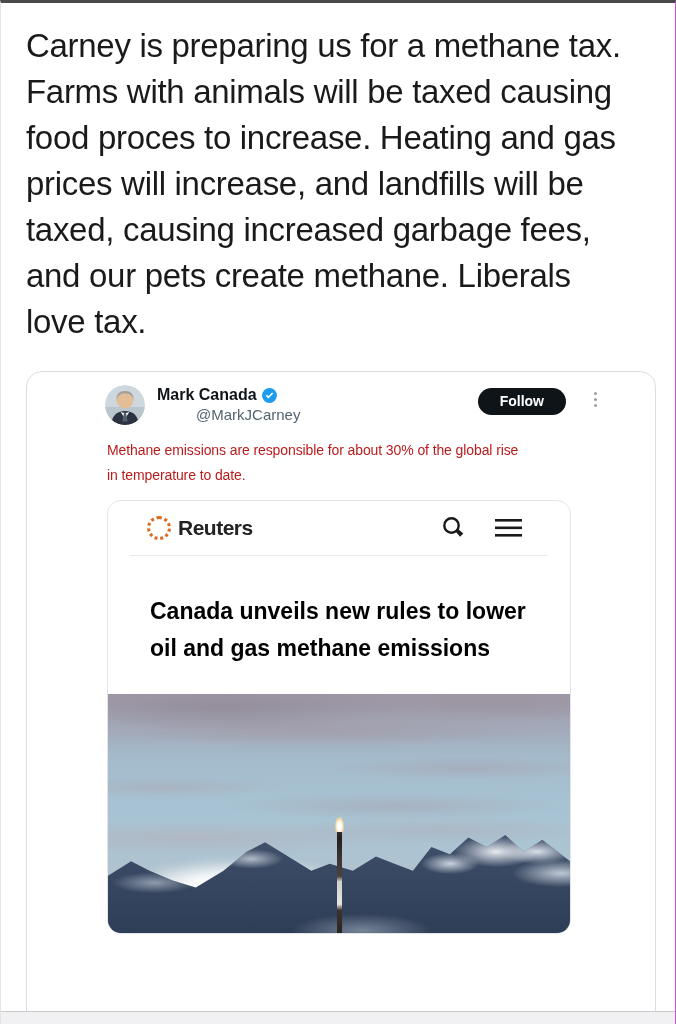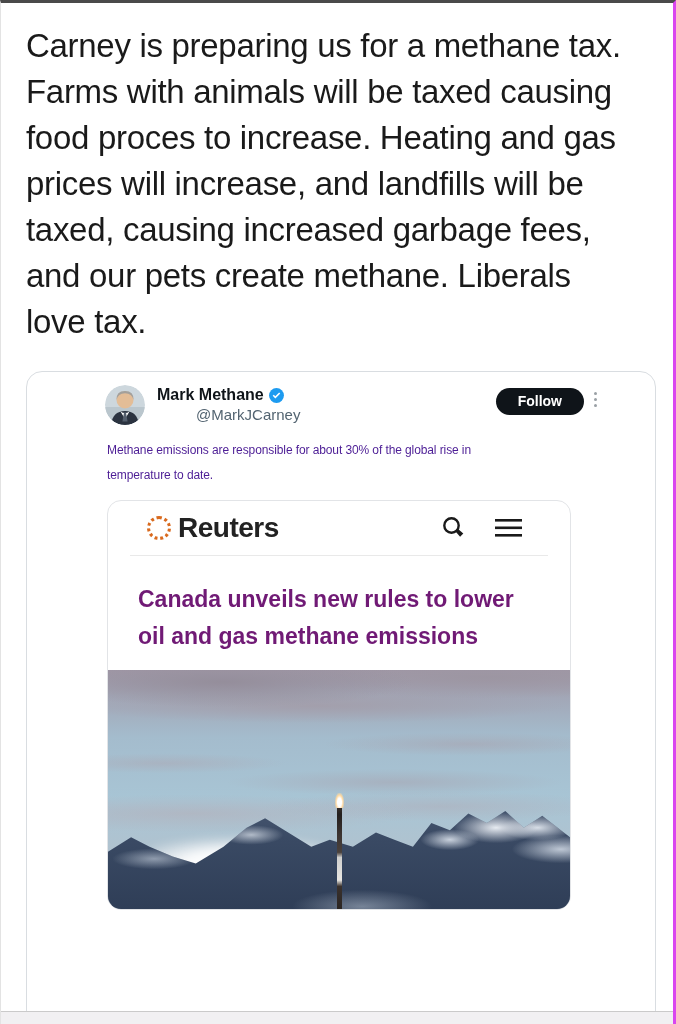--- a/index.html
+++ b/index.html
@@ -7,21 +7,21 @@
 
   .frame {
     position:relative;
     width:676px; height:1024px;
     margin:0 auto;
     background:#ffffff;
     font-family:"Liberation Sans", sans-serif;
     overflow:hidden;
     border-top:3px solid #4a4a4a;
     border-left:1px solid #e3e3e3;
-    border-right:3px solid #d946ef;
+    border-right:1px solid #d946ef;
   }
 
   
   .commentary {
     position:absolute; top:20px; left:25px; width:604px;
     font-size:33px; line-height:46px; letter-spacing:-0.3px;
     color:#1a1a1a;
   }
 
   
@@ -39,36 +39,36 @@
     width:40px; height:40px; border-radius:50%;
     overflow:hidden; flex:0 0 40px; margin-left:-2px;
     cursor:pointer;
   }
   .names { margin-left:12px; line-height:1.25; }
   .name-row { display:flex; align-items:center; gap:4px; }
   .author-name { font-size:16px; font-weight:bold; color:#0f1419; cursor:pointer; }
   .verified { width:17px; height:17px; display:inline-block; }
   .handle { font-size:15px; color:#536471; margin-top:1px;margin-left:39px; }
 
-  .header-right { margin-left:auto; display:flex; align-items:flex-start; gap:10px; padding-top:3px; }
+  .header-right { margin-left:auto; display:flex; align-items:flex-start; gap:28px; padding-top:3px; }
   .follow-btn {
     background:#0f1419; color:#ffffff;
     font-family:"Liberation Sans", sans-serif;
     font-size:14px; font-weight:bold;
     border:none; border-radius:9999px;
     padding:5px 22px; height:27px; line-height:17px;
     cursor:pointer;
   }
   .more-dots { display:flex; flex-direction:column; gap:3px; padding-top:4px; cursor:pointer; }
   .more-dots i { width:3px; height:3px; border-radius:50%; background:#9aa0a5; }
 
   .tweet-text { margin-top:13px; max-width:424px; }
   .tweet-text p {
     margin:0 0 25px 0;
-    font-size:12px; line-height:25px; color:#4c1d95; letter-spacing:-0.1px;
+    font-size:14px; line-height:25px; color:#b91c1c; letter-spacing:-0.1px;
   }
   .tweet-text p:last-child { margin-bottom:0; }
 
   
   .reuters-card {
     margin-top:12px;
     width:464px;
     border:1px solid #e2e4e7;
     border-radius:14px;
     overflow:hidden;
@@ -79,32 +79,32 @@
     height:54px;
     display:flex; align-items:center;
     padding:0 48px 0 39px;
   }
   .reuters-logo { display:flex; align-items:center; gap:7px; cursor:pointer; }
   .reuters-dots {
     width:24px; height:24px; border-radius:50%;
     border:3px dotted #d96a1e;
     display:inline-block;
   }
-  .reuters-name { font-size:28px; font-weight:bold; color:#222222; letter-spacing:-0.5px; }
+  .reuters-name { font-size:21px; font-weight:bold; color:#222222; letter-spacing:-0.5px; }
   .reuters-icons { margin-left:auto; display:flex; align-items:center; gap:28px; }
   .icon-btn { background:none; border:none; padding:0; cursor:pointer; line-height:0; }
 
   .reuters-divider { height:1px; background:#e9e9e9; margin:0 22px; }
 
   .headline {
-    font-size:23px; font-weight:bold; color:#701a75;
+    font-size:23px; font-weight:bold; color:#000000;
     line-height:37px;
     padding:25px 26px 15px 30px;
     max-width:440px;
-    margin:0;
+    margin:12px;
   }
 
   
   .photo {
     position:relative; width:100%; height:239px; overflow:hidden;
     background:
       radial-gradient(ellipse 55% 14% at 25% 5%, rgba(148,141,154,0.95), rgba(148,141,154,0) 75%),
       radial-gradient(ellipse 62% 12% at 82% 3%, rgba(156,149,161,0.92), rgba(156,149,161,0) 75%),
       radial-gradient(ellipse 75% 10% at 45% 15%, rgba(163,156,168,0.8), rgba(163,156,168,0) 72%),
       radial-gradient(ellipse 45% 7% at 78% 31%, rgba(168,162,174,0.55), rgba(168,162,174,0) 70%),
@@ -178,21 +178,21 @@
             <path d="M6 41 Q7 26 20 26 Q33 26 34 41 Z" fill="#2b3340"></path>
             <path d="M15.5 26.5 L20 34 L24.5 26.5 Q20 29.5 15.5 26.5 Z" fill="#ffffff"></path>
             <path d="M19 27.5 h2 l1.6 9 h-5.2 Z" fill="#55606e"></path>
             <circle cx="20" cy="15" r="8.5" fill="#e3bd97"></circle>
             <path d="M11.5 15 Q11 6 20 6 Q29 6 28.5 15 Q27 8.2 20 8.2 Q13 8.2 11.5 15 Z" fill="#a3a09b"></path>
           </g>
         </svg>
       </div>
       <div class="names">
         <div class="name-row">
-          <span class="author-name">Mark Methane</span>
+          <span class="author-name">Mark Canada</span>
           <svg class="verified" viewBox="0 0 24 24">
             <circle cx="12" cy="12" r="10.5" fill="#1d9bf0"></circle>
             <path d="M10.4 16.2 L6.6 12.5 L8.2 10.9 L10.3 13 L15.7 7.6 L17.3 9.2 Z" fill="#ffffff"></path>
           </svg>
         </div>
         <div class="handle">@MarkJCarney</div>
       </div>
       <div class="header-right">
         <button class="follow-btn">Follow</button>
         <div class="more-dots">

